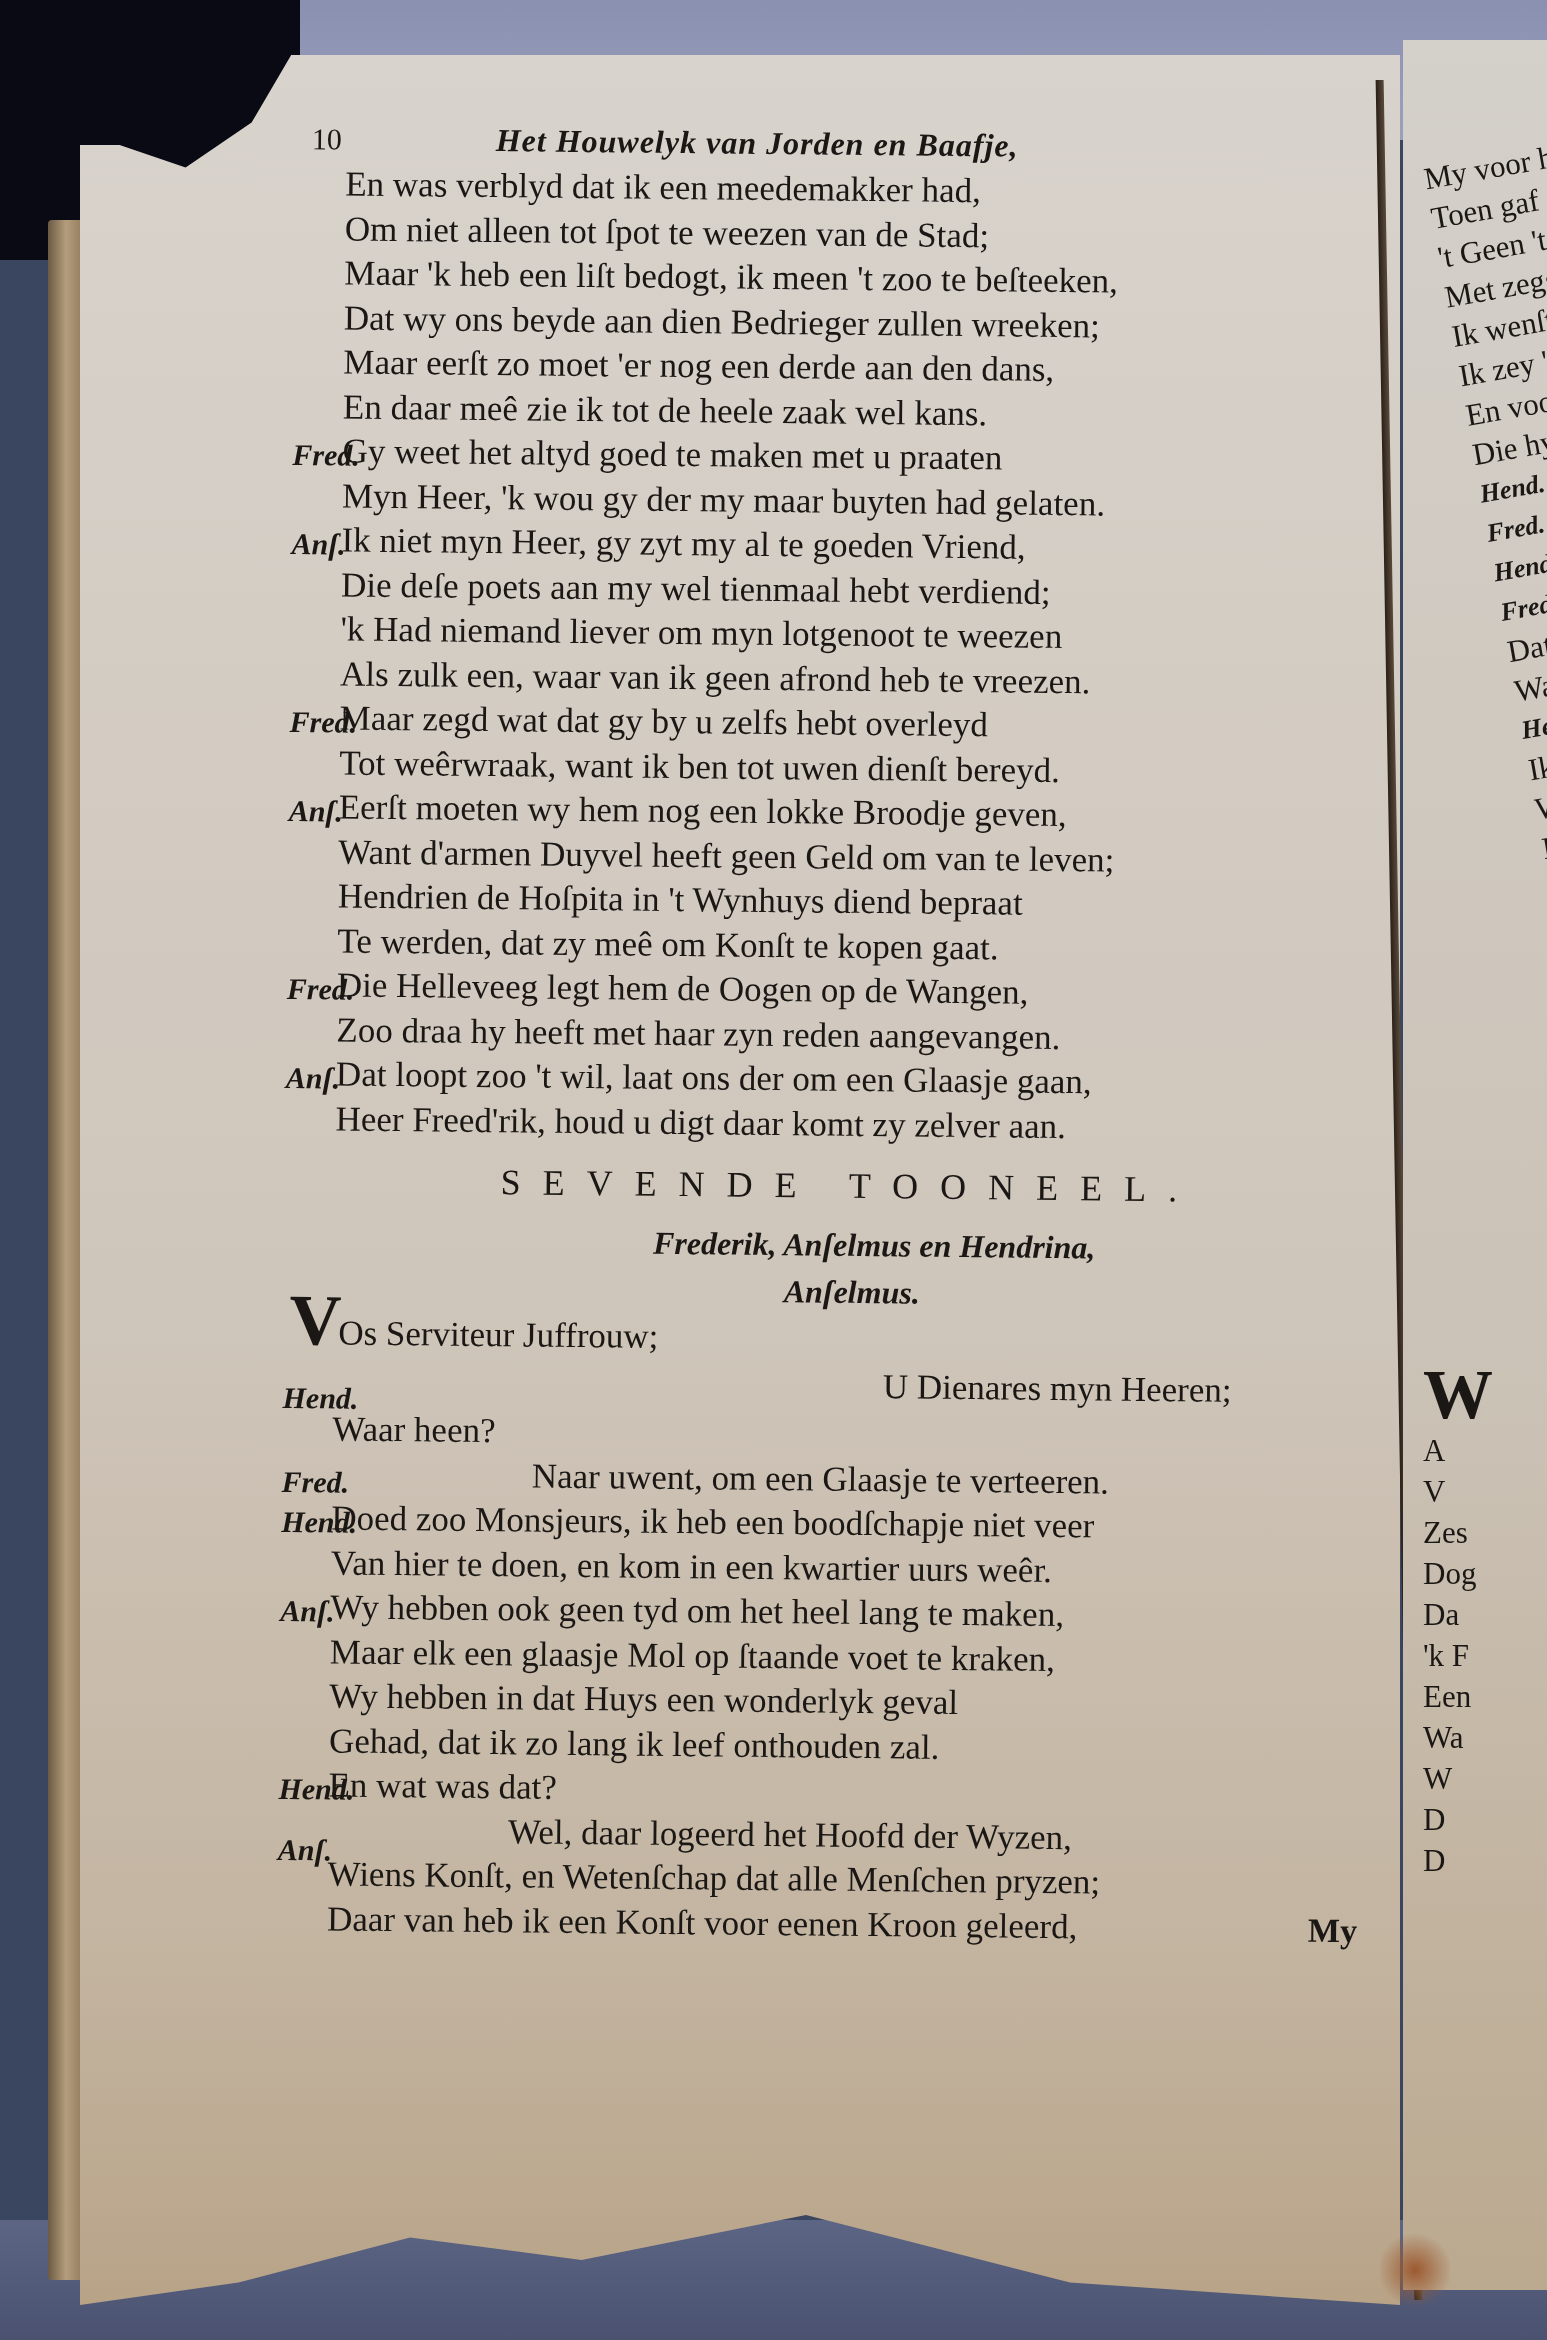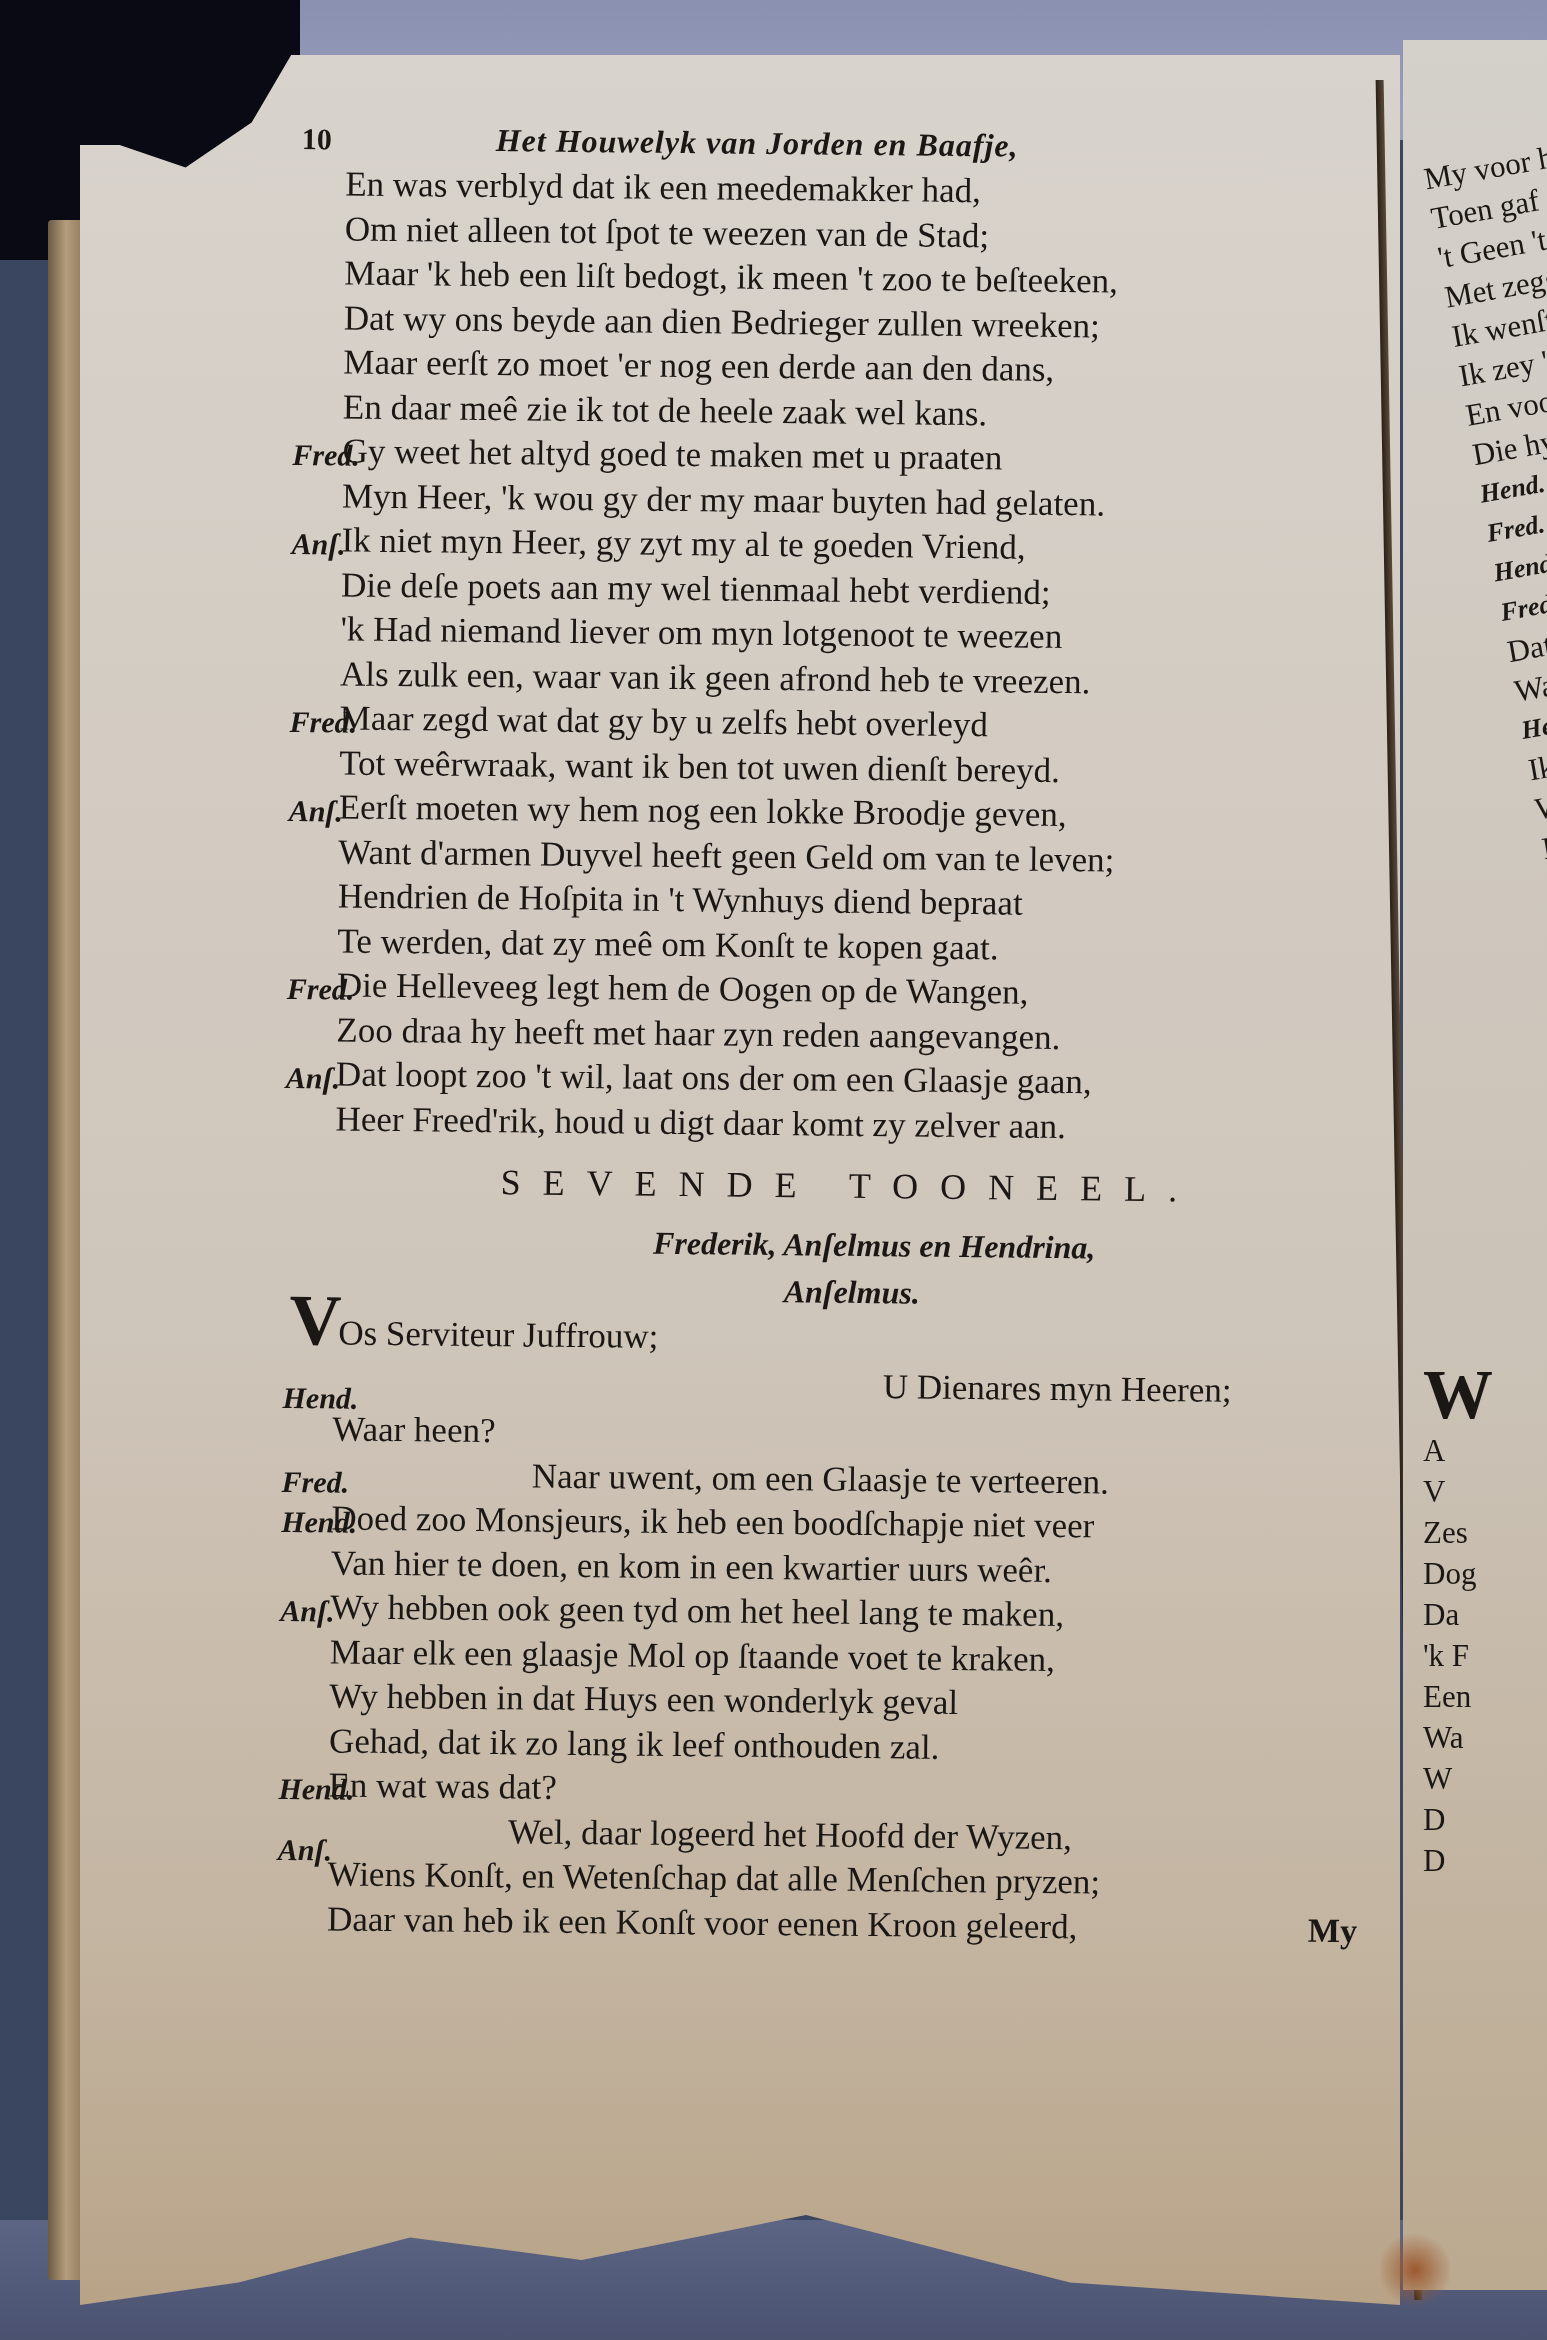--- a/index.html
+++ b/index.html
@@ -46,21 +46,21 @@
     }
     .text-block {
       position: absolute; left: 296px; top: 118px; width: 1100px;
       color: #1a1714;
       transform: rotate(0.6deg);
       transform-origin: 0 0;
     }
     .running-head {
       font-size: 30px; height: 44px; position: relative;
     }
-    .page-number { position: absolute; left: 6px; top: 4px; font-size: 30px; font-weight: bold; }
+    .page-number { position: absolute; left: 16px; top: 4px; font-size: 30px; }
     .head-title {
       position: absolute; left: 200px; top: 2px; font-style: italic; font-weight: bold;
       font-size: 32px; letter-spacing: 1px;
     }
     .line {
       font-size: 35px; line-height: 44.5px; white-space: nowrap; position: relative;
       padding-left: 50px;
     }
     .line .speaker {
       position: absolute; left: 0; font-style: italic; font-weight: bold; font-size: 30px;

